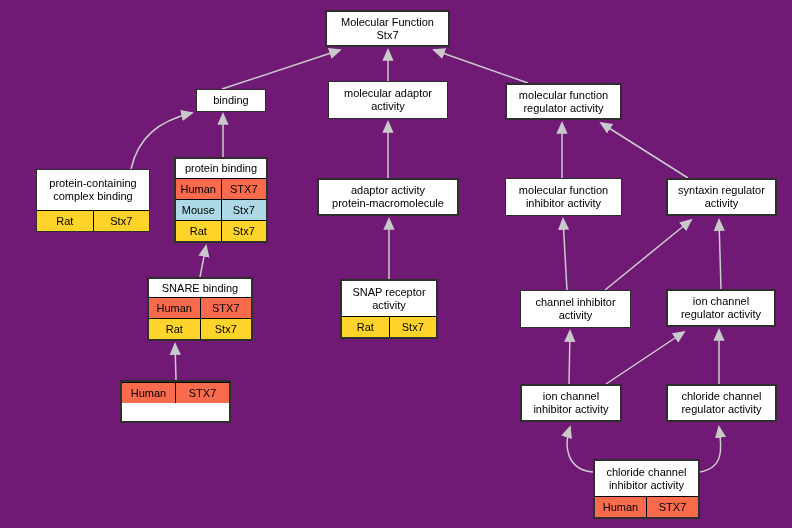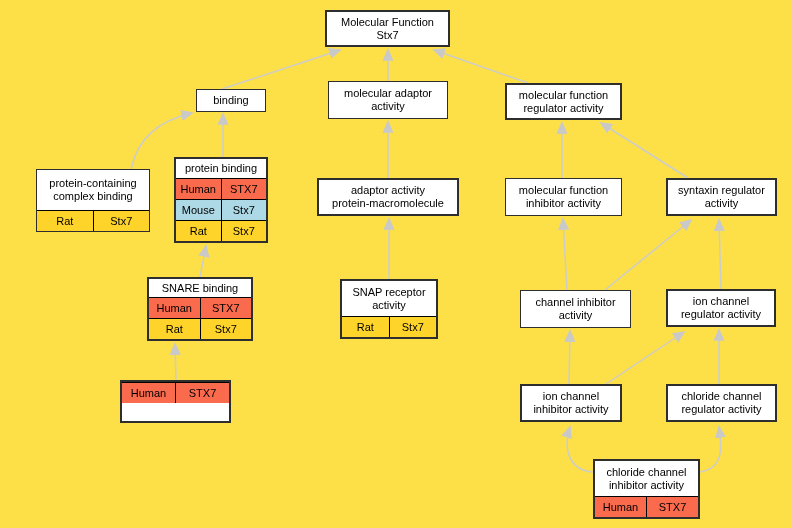--- a/index.html
+++ b/index.html
@@ -1,19 +1,19 @@
 <!DOCTYPE html>
 <html><head>
 <meta charset="utf-8">
 <style>
   html,body { margin:0; padding:0; background:#ffffff; }
   #canvas {
     position:relative; width:792px; height:528px; overflow:hidden;
     font-family:"Liberation Sans", sans-serif; font-size:11px; color:#000;
-    background:#fde047;
+    background:#701a75;
   }
   #edges { position:absolute; left:0; top:0; width:792px; height:528px; }
   .node {
     position:absolute; box-sizing:border-box; background:#fff;
     border:1.6px solid #2e2e2e; display:flex; flex-direction:column;
     text-align:center; line-height:13px;
   }
   .node .title {
     flex:1; display:flex; flex-direction:column; justify-content:center;
     padding:1px 3px; background:#fff;

